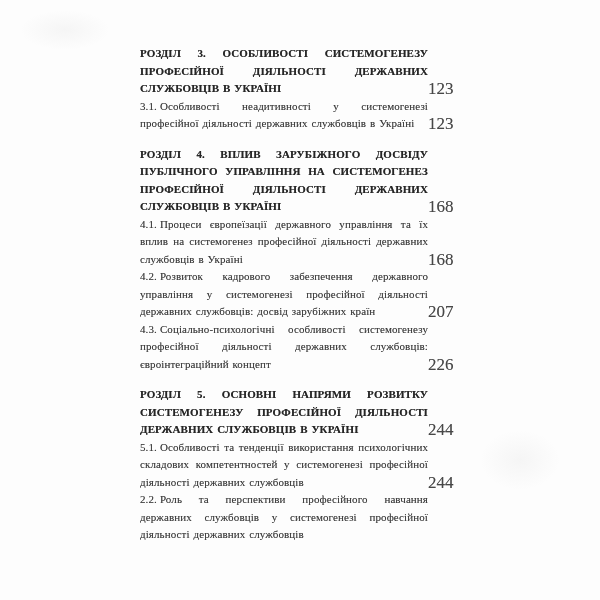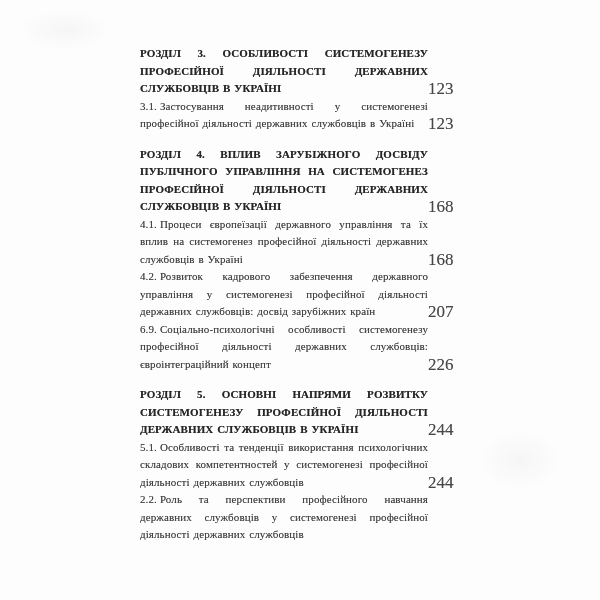--- a/index.html
+++ b/index.html
@@ -82,40 +82,40 @@
   <div class="smudge s3"></div>
 
   <main class="toc">
 
     <section class="toc-section">
       <div class="row">
         <h2 class="txt heading">РОЗДІЛ 3. ОСОБЛИВОСТІ СИСТЕМОГЕНЕЗУ ПРОФЕСІЙНОЇ ДІЯЛЬНОСТІ ДЕРЖАВНИХ СЛУЖБОВЦІВ В УКРАЇНІ</h2>
         <span class="pg">123</span>
       </div>
       <div class="row">
-        <p class="txt"><span class="entry-label">3.1.</span><span>Застосування неадитивності у системогенезі професійної діяльності державних службовців в Україні</span></p>
+        <p class="txt"><span class="entry-label">3.1.</span><span>Особливості неадитивності у системогенезі професійної діяльності державних службовців в Україні</span></p>
         <span class="pg">123</span>
       </div>
     </section>
 
     <section class="toc-section">
       <div class="row">
         <h2 class="txt heading">РОЗДІЛ 4. ВПЛИВ ЗАРУБІЖНОГО ДОСВІДУ ПУБЛІЧНОГО УПРАВЛІННЯ НА СИСТЕМОГЕНЕЗ ПРОФЕСІЙНОЇ ДІЯЛЬНОСТІ ДЕРЖАВНИХ СЛУЖБОВЦІВ В УКРАЇНІ</h2>
         <span class="pg">168</span>
       </div>
       <div class="row">
         <p class="txt"><span class="entry-label">4.1.</span><span>Процеси європеїзації державного управління та їх вплив на системогенез професійної діяльності державних службовців в Україні</span></p>
         <span class="pg">168</span>
       </div>
       <div class="row">
         <p class="txt"><span class="entry-label">4.2.</span><span>Розвиток кадрового забезпечення державного управління у системогенезі професійної діяльності державних службовців: досвід зарубіжних країн</span></p>
         <span class="pg">207</span>
       </div>
       <div class="row">
-        <p class="txt"><span class="entry-label">6.9.</span><span>Соціально-психологічні особливості системогенезу професійної діяльності державних службовців: євроінтеграційний концепт</span></p>
+        <p class="txt"><span class="entry-label">4.3.</span><span>Соціально-психологічні особливості системогенезу професійної діяльності державних службовців: євроінтеграційний концепт</span></p>
         <span class="pg">226</span>
       </div>
     </section>
 
     <section class="toc-section">
       <div class="row">
         <h2 class="txt heading">РОЗДІЛ 5. ОСНОВНІ НАПРЯМИ РОЗВИТКУ СИСТЕМОГЕНЕЗУ ПРОФЕСІЙНОЇ ДІЯЛЬНОСТІ ДЕРЖАВНИХ СЛУЖБОВЦІВ В УКРАЇНІ</h2>
         <span class="pg">244</span>
       </div>
       <div class="row">

